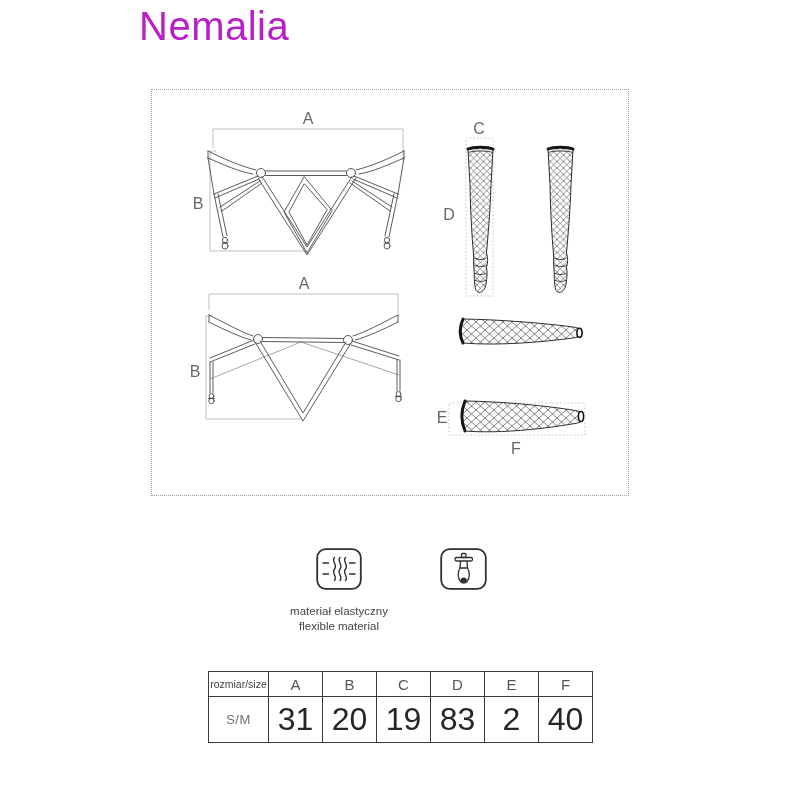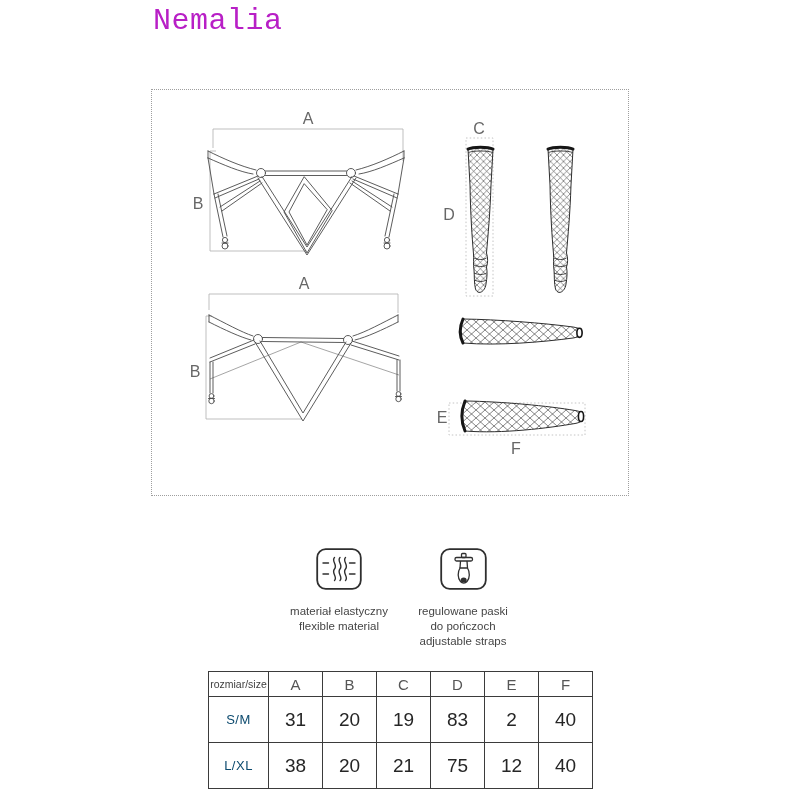--- a/index.html
+++ b/index.html
@@ -1,22 +1,22 @@
 <!DOCTYPE html>
 <html><head>
 <meta charset="utf-8">
 <style>
   html,body { margin:0; padding:0; background:#ffffff; }
   .page {
     position:relative; width:800px; height:800px; background:#fff; overflow:hidden;
     font-family:"Liberation Sans", sans-serif;
   }
   .title {
-    position:absolute; left:153px; top:4px; margin:0;
-    font-size:30px; font-weight:400; letter-spacing:0.5px; color:#b81fc6;font-family:Liberation Mono, monospace;
+    position:absolute; left:139px; top:4px; margin:0;
+    font-size:40px; font-weight:400; letter-spacing:0.5px; color:#b81fc6;
   }
   .diagram-box {
     position:absolute; left:151px; top:89px; width:476px; height:405px;
     border:1px dotted #9e9e9e; box-sizing:content-box;
   }
   .diagram-box svg { display:block; }
 
   
   .dim  { font-family:"Liberation Sans",sans-serif; font-size:16px; fill:#676767; }
   .dimline { stroke:#aeaeae; stroke-width:0.8; fill:none; }
@@ -42,22 +42,22 @@
     border-collapse:collapse; table-layout:fixed;
     border:1.5px solid #3b3b3b;
   }
   .size-table th, .size-table td {
     border:1px solid #3b3b3b; text-align:center; vertical-align:middle; padding:0;
   }
   .size-table col.c-label { width:60px; }
   .size-table col.c-val   { width:54px; }
   .size-table thead th { height:24px; font-size:15px; font-weight:400; color:#565656; }
   .size-table thead th.rozmiar { font-size:10.5px; color:#3f3f3f; }
-  .size-table tbody td { height:45px; font-size:19px; font-weight:400; color:#262626; }
-  .size-table tbody td.size-label { font-size:13px; color:#0c4a6e; letter-spacing:0.5px; }
+  .size-table tbody td { height:45px; font-size:32px; font-weight:400; color:#262626; }
+  .size-table tbody td.size-label { font-size:13px; color:#737373; letter-spacing:0.5px; }
 </style>
 </head>
 <body>
 
 <div class="page">
 
   <h1 class="title">Nemalia</h1>
 
   <div class="diagram-box">
     <svg width="476" height="405" viewBox="0 0 476 405">
@@ -206,25 +206,20 @@
         <path d="M20.5,13 L20,20 M27,13 L27.5,20"></path>
         <path d="M20,20 C17.5,24 17.5,30 20.5,33.5 C22.2,35.6 25.3,35.6 27,33.5 C30,30 30,24 27.5,20 Z"></path>
       </g>
       <ellipse cx="23.7" cy="32" rx="3" ry="2.6" fill="#2f2f2f"></ellipse>
     </svg>
   </div>
 
   <div class="feature-caption" style="left:264px; top:604px;">
     <div>materiał elastyczny</div>
     <div>flexible material</div>
-  </div>
-  <div class="feature-caption" style="left:388px; top:604px;">
-    <div>regulowane paski</div>
-    <div>do pończoch</div>
-    <div>adjustable straps</div>
   </div>
 
   <table class="size-table">
     <colgroup>
       <col class="c-label">
         <col class="c-val">
         <col class="c-val">
         <col class="c-val">
       <col class="c-val">
         <col class="c-val">
@@ -244,25 +239,16 @@
     <tbody>
       <tr>
         <td class="size-label">S/M</td>
         <td>31</td>
         <td>20</td>
         <td>19</td>
         <td>83</td>
         <td>2</td>
         <td>40</td>
       </tr>
-      <tr>
-        <td class="size-label">L/XL</td>
-        <td>38</td>
-        <td>20</td>
-        <td>21</td>
-        <td>75</td>
-        <td>12</td>
-        <td>40</td>
-      </tr>
     </tbody>
   </table>
 
 </div>
 
 </body></html>

